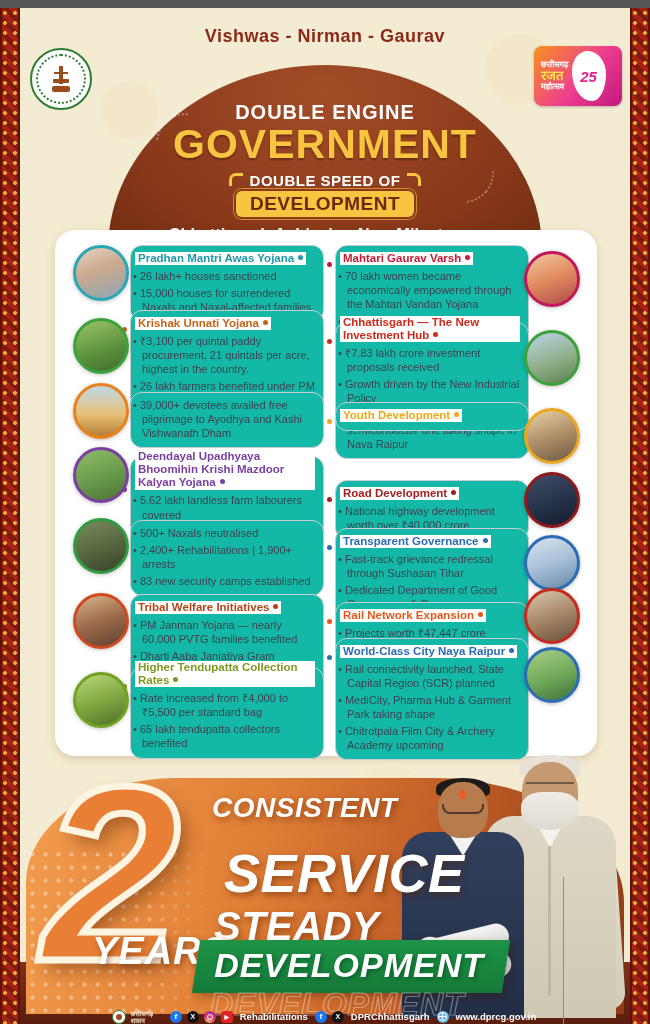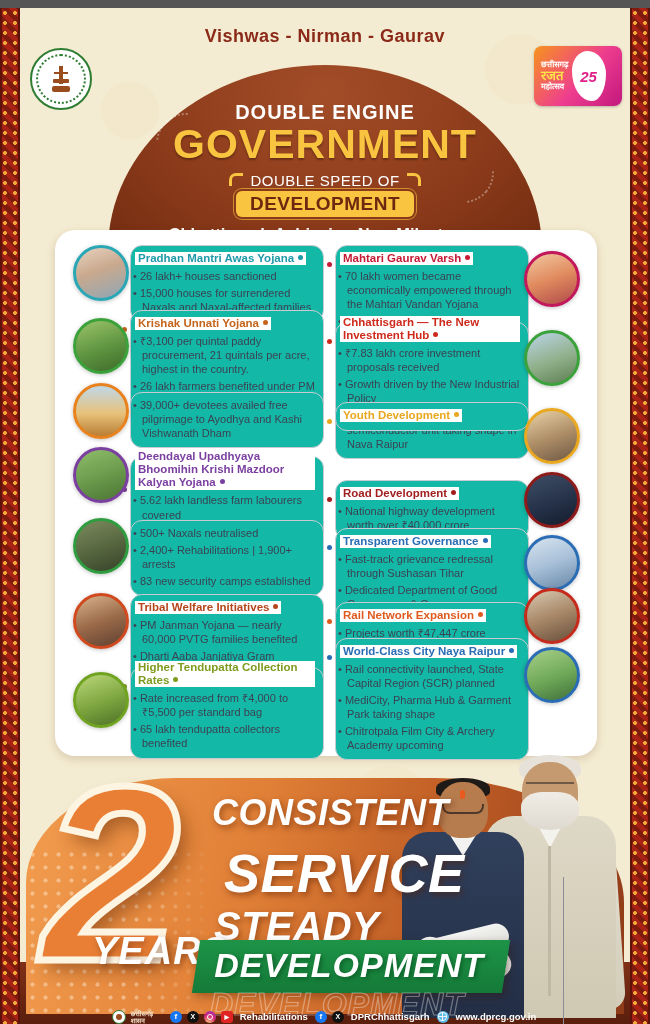--- a/index.html
+++ b/index.html
@@ -81,21 +81,21 @@
   .dome::after{ right:48px; top:78px; transform:rotate(130deg); }
   .dome-kicker{ margin-top:36px; font-size:20px; font-weight:800; letter-spacing:1px; }
   .dome-title{
     font-size:41px; font-weight:900; letter-spacing:1px; line-height:1.0;
     color:#F9C440; text-shadow:0 2px 2px rgba(0,0,0,.3);
   }
   .speed-row{ display:flex; align-items:flex-end; justify-content:center; gap:7px; margin-top:4px; }
   .bracket{ width:14px; height:13px; border-color:#F9C440; border-style:solid; border-width:0; }
   .bracket.l{ border-left-width:3px; border-top-width:3px; border-radius:7px 0 0 0; }
   .bracket.r{ border-right-width:3px; border-top-width:3px; border-radius:0 7px 0 0; }
-  .speed-text{ font-size:15px; font-weight:400; letter-spacing:.5px; transform:translateY(3px); }
+  .speed-text{ font-size:15px; font-weight:700; letter-spacing:.5px; transform:translateY(3px); }
   .dev-pill{
     display:inline-block; margin-top:5px; padding:2px 14px; border-radius:6px;
     background:#F9C440; color:#6E2810; font-weight:900; font-size:19px; letter-spacing:.5px;
     box-shadow:0 0 0 2px #8A3A1A, 0 0 0 3px rgba(249,196,64,.6);
   }
   .dome-tagline{ margin-top:8px; font-size:16.5px; font-weight:700; }
 
   
   .card{
     position:absolute; left:55px; top:222px; width:542px; height:526px; z-index:3;
@@ -167,21 +167,21 @@
   }
   .big-two{
     position:absolute; left:42px; top:742px; z-index:6;
     font-size:248px; line-height:1; font-style:italic; font-weight:900;
     color:#E87F35; -webkit-text-stroke:7px #FDF4E2;
     text-shadow:8px 10px 18px rgba(90,35,5,.45);
     letter-spacing:-6px;
   }
   .slogan{ position:absolute; z-index:7; color:#fff; font-style:italic; font-weight:900;
     text-shadow:2px 3px 6px rgba(90,30,0,.5); letter-spacing:.5px; }
-  .w1{ left:212px; top:784px; font-size:36px; }
+  .w1{ left:212px; top:784px; font-size:28px; }
   .w2{ left:224px; top:834px; font-size:54px; }
   .w3{ left:214px; top:896px; font-size:40px; }
   .years{ left:92px; top:922px; font-size:38px; letter-spacing:1px; }
   .dev-box{
     position:absolute; left:196px; top:932px; z-index:7; padding:6px 22px 8px 18px;
     background:linear-gradient(180deg,#1E9447 0%,#147A38 100%);
     transform:skewX(-9deg); box-shadow:3px 4px 8px rgba(60,20,0,.35);
   }
   .dev-box span{
     display:block; transform:skewX(9deg); color:#fff; font-style:italic; font-weight:900;

